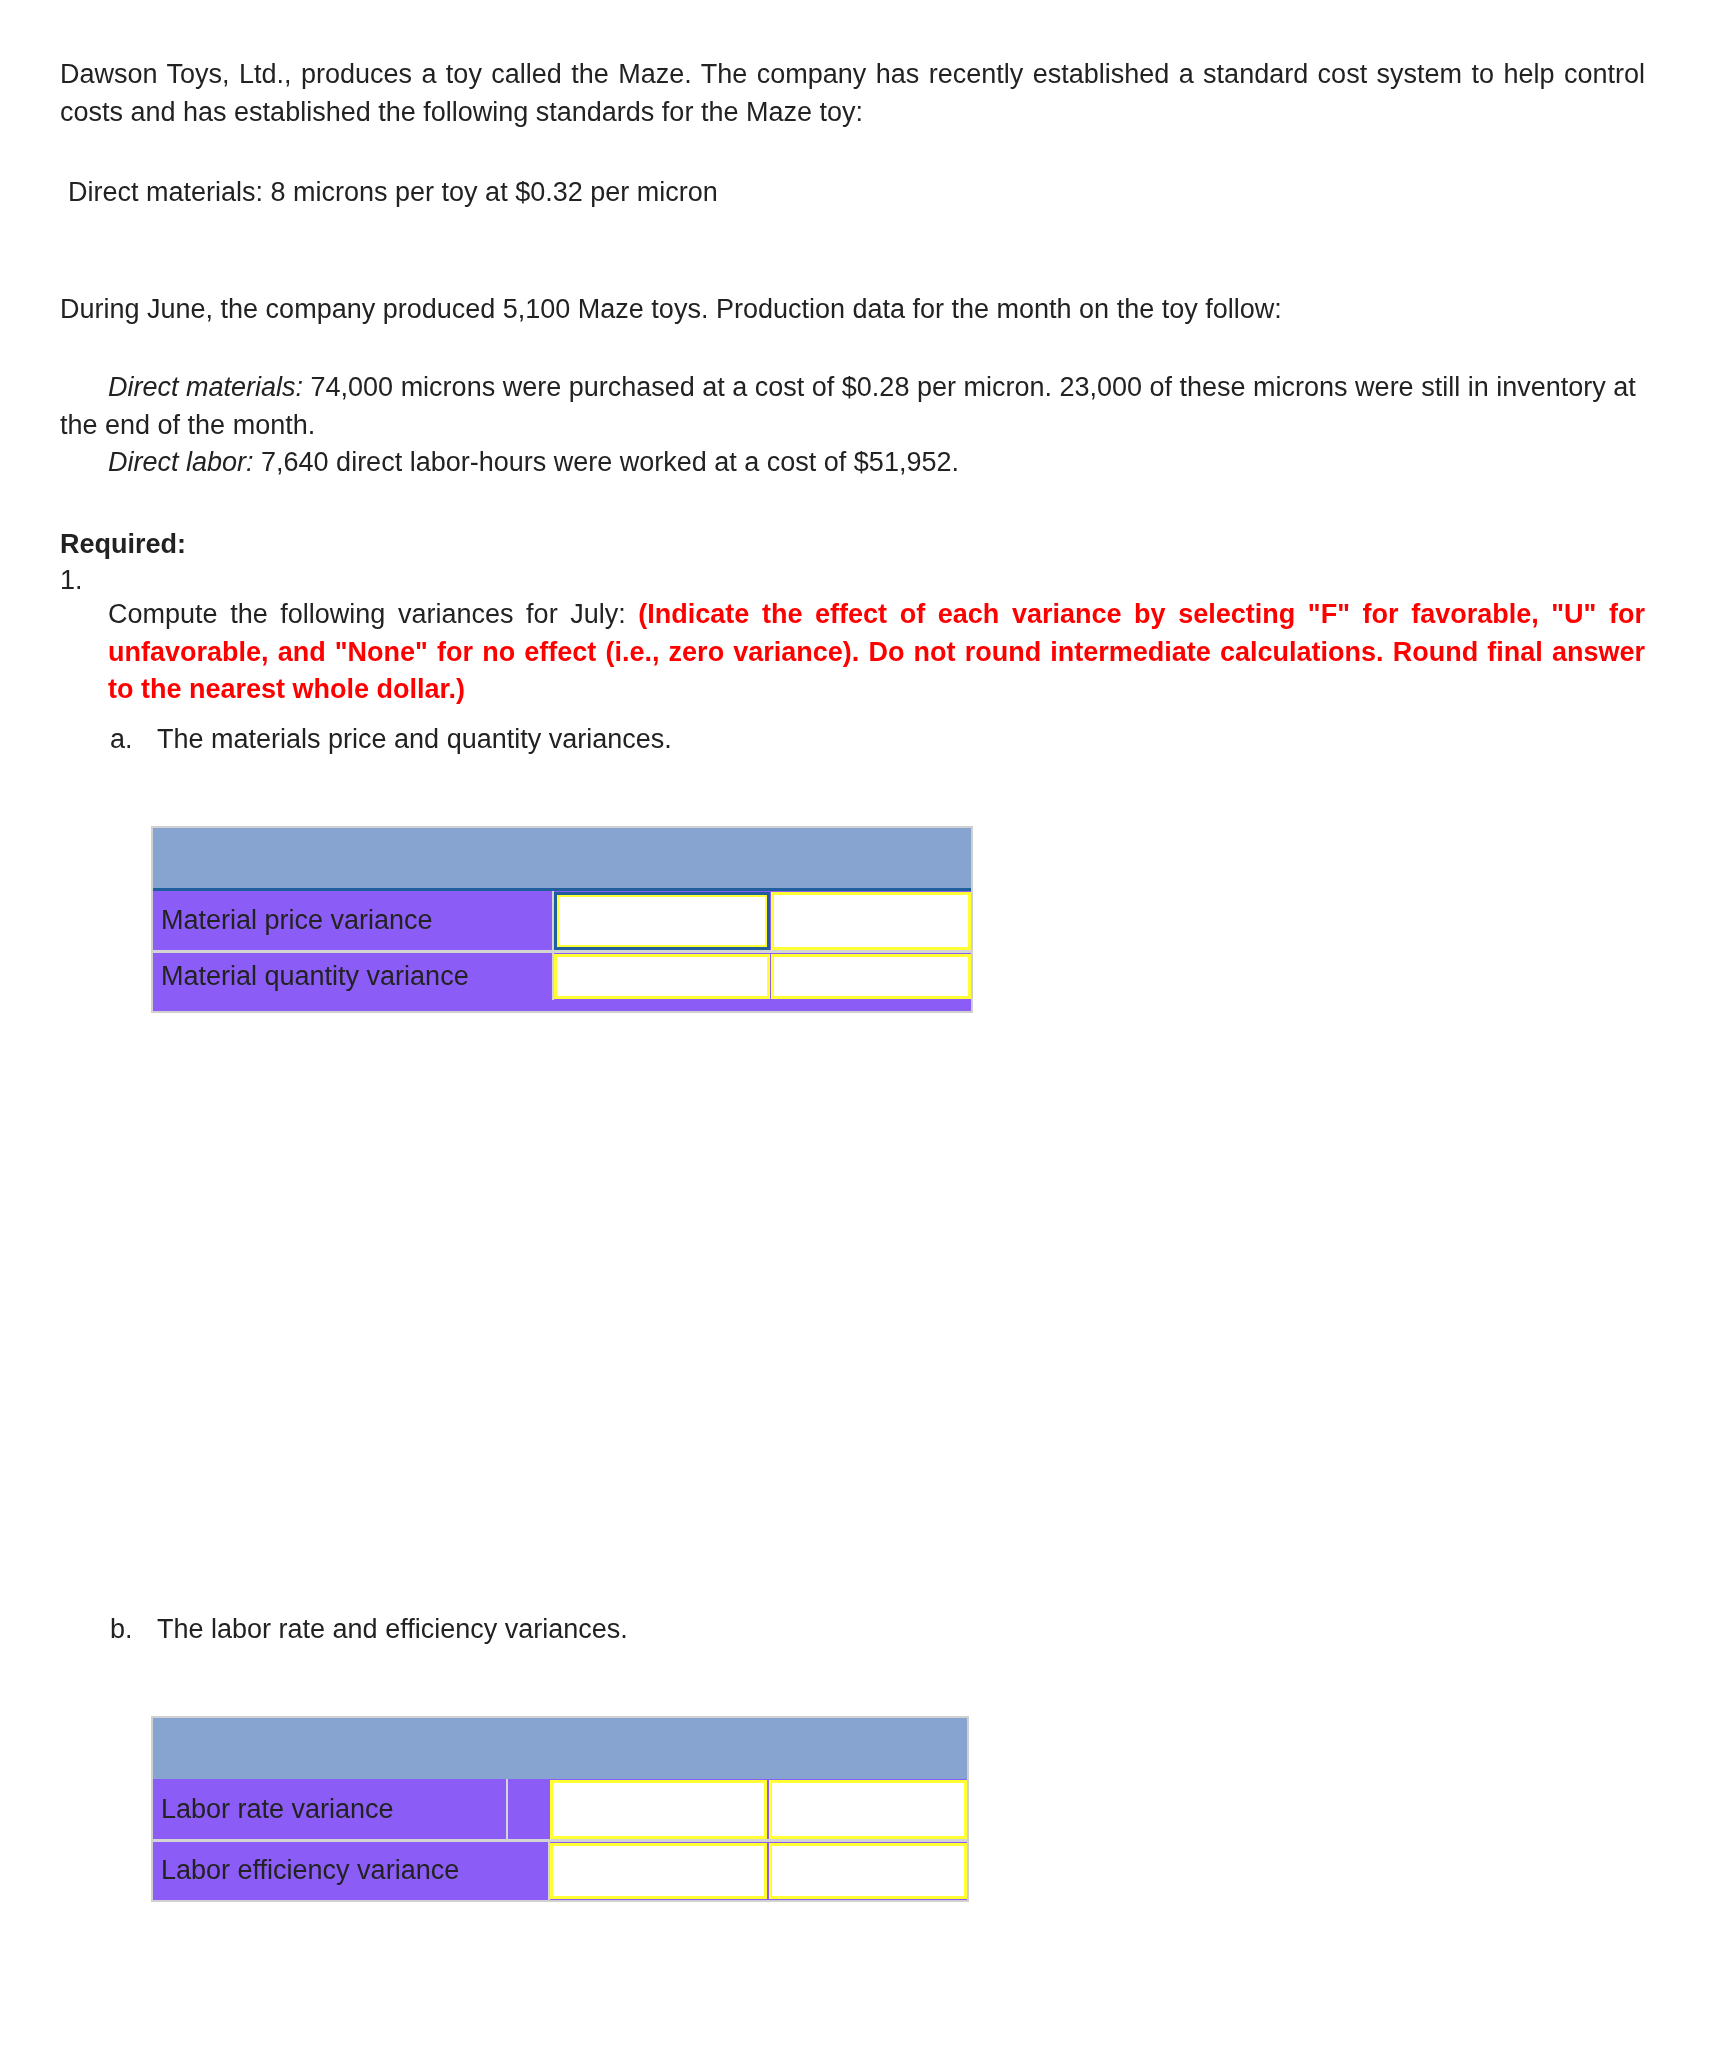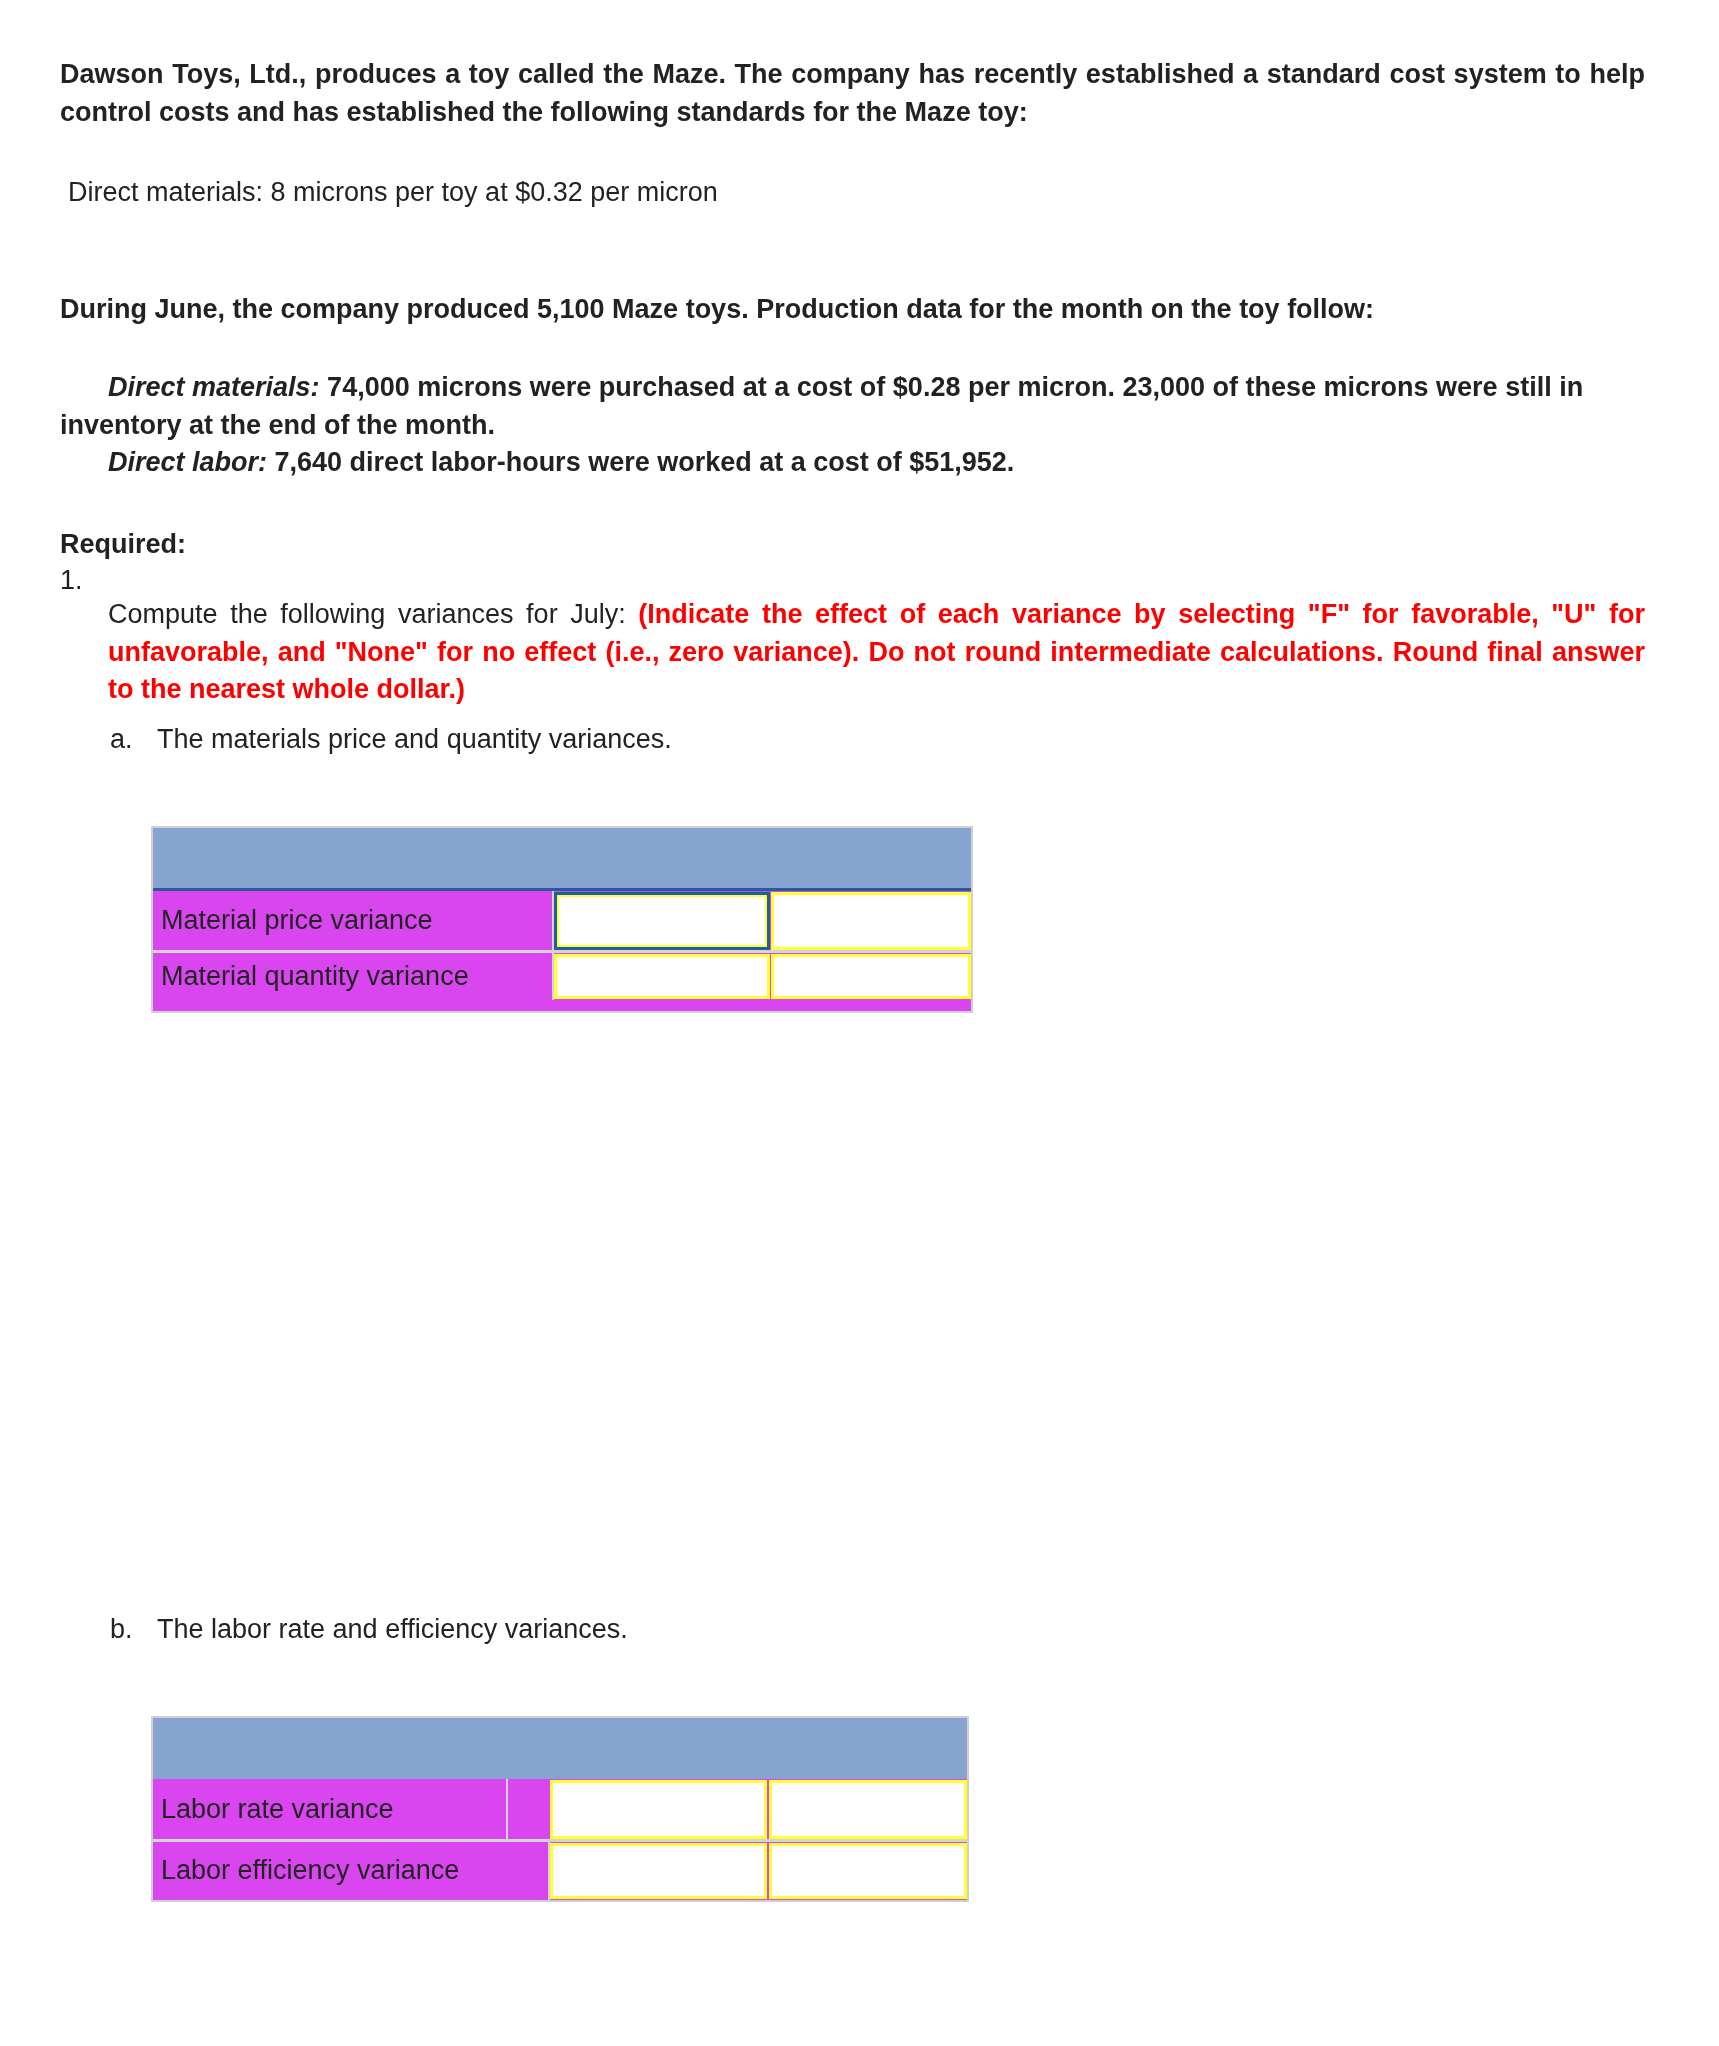--- a/index.html
+++ b/index.html
@@ -14,21 +14,20 @@
       font-family: "Liberation Sans", sans-serif;
       color: #222222;
       font-size: 27px;
       line-height: 37.5px;
       overflow: hidden;
     }
     .abs { position: absolute; }
     .para {
       left: 60px;
       width: 1585px;
-      font-weight: bold;
     }
     .justify { text-align: justify; }
     .italic { font-style: italic; margin-left: 48px; }
     .bold { font-weight: bold; }
     .red { color: #ff0000; font-weight: bold; }
 
     
     .list-item {
       left: 60px;
       width: 1585px;
@@ -49,21 +48,21 @@
     }
     .sub-letter {
       width: 47px;
       flex: 0 0 47px;
     }
 
     
     .answer-table {
       border: 2px solid #d0d0d0;
       box-sizing: border-box;
-      background: #d946ef;
+      background: #8b5cf6;
     }
     .answer-table .header {
       position: absolute;
       left: 0; right: 0; top: 0;
       background: #87a3cf;
     }
     .answer-table .header.focused-bottom {
       border-bottom: 3px solid #1f5f9e;
     }
     .row {

